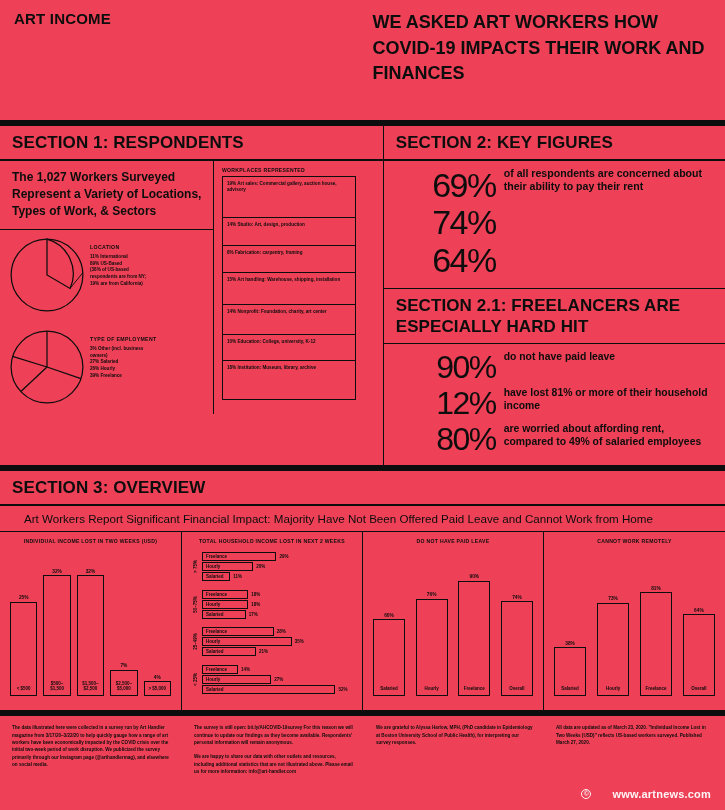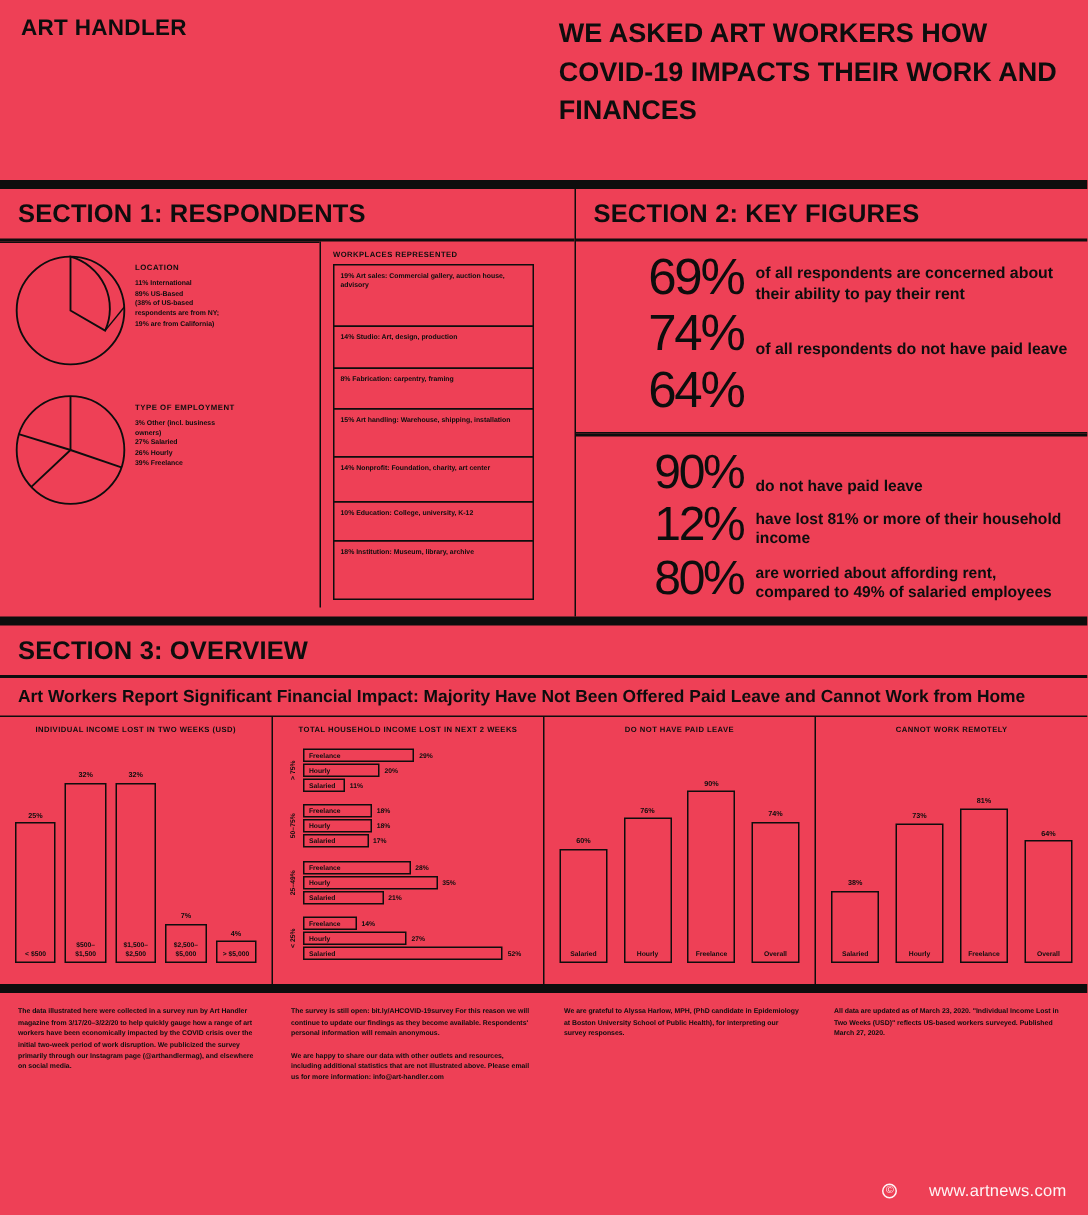--- a/index.html
+++ b/index.html
@@ -49,30 +49,30 @@
   .wp-box.b1 { min-height: 42px; }
   .wp-box.b2 { min-height: 29px; }
   .wp-box.b3 { min-height: 28px; }
   .wp-box.b4 { min-height: 33px; }
   .wp-box.b5 { min-height: 31px; }
   .wp-box.b6 { min-height: 27px; }
   .wp-box.b7 { min-height: 40px; }
 
   
   .figs { padding: 6px 12px 8px 12px; }
-  .figrow { display: flex; align-items: flex-end; margin-bottom: 1px; }
+  .figrow { display: flex; align-items: flex-start; margin-bottom: 1px; }
   .fignum { font-size: 34px; font-weight: normal; letter-spacing: -1.5px; width: 100px;
             text-align: right; line-height: 1.08; font-family: "Liberation Sans", sans-serif; }
   .figtxt { font-size: 10.6px; font-weight: bold; line-height: 1.28; padding-left: 8px; flex: 1; }
 
   .figs21 .fignum { font-size: 32px; }
   .figs21 .figtxt { font-size: 10.4px; }
 
   
-  .s3sub { font-size: 11.6px; font-weight: bold; padding: 6px 12px 6px 12px; }
+  .s3sub { font-size: 11.6px; font-weight: normal; padding: 6px 12px 6px 24px; }
 
   .charts { display: flex; height: 178px; }
   .chartcell { border-right: 1.5px solid #0d0d0d; padding: 6px 6px 4px 6px; position: relative; }
   .chartcell:last-child { border-right: none; }
   .c1 { width: 182px; }
   .c2 { width: 181px; }
   .c3 { width: 181px; }
   .c4 { width: 181px; }
   .ctitle { font-size: 5.1px; font-weight: bold; letter-spacing: .3px; text-align: center; margin-bottom: 4px; }
 
@@ -102,45 +102,46 @@
   .notecol { padding: 0 10px 0 12px; font-size: 4.6px; font-weight: bold; line-height: 1.62; }
   .nc1 { width: 182px; }
   .nc2 { width: 182px; }
   .nc3 { width: 180px; }
   .nc4 { width: 181px; }
   .notecol p + p { margin-top: 7px; }
 
   .footbar { position: absolute; left: 0; bottom: 0; width: 725px; height: 32px;
              background: #ee4056; display: flex; align-items: center; justify-content: flex-end;
              padding-right: 14px; }
-  .footbar .wm { font-size: 11px; color: #ffffff; font-weight: normal; letter-spacing: .2px;
+  .footbar .wm { font-size: 11px; color: #ffffff; font-weight: bold; letter-spacing: .2px;
                  display: flex; align-items: center; gap: 21px; opacity: .95; }
   .cmark { display: inline-block; width: 10px; height: 10px; border: 1px solid #fff;
            border-radius: 50%; font-size: 7px; line-height: 8px; text-align: center; }
 </style>
 </head>
 <body>
 
 <div class="page">
 
   <div class="masthead">
-    <div class="brand">ART HANDLER</div>
+    <div class="brand">ART INCOME</div>
     <div class="headline">WE ASKED ART WORKERS HOW COVID-19 IMPACTS THEIR WORK AND FINANCES</div>
   </div>
 
   <div class="rule-thick"></div>
 
   <div class="cols">
 
     <div class="col-left">
       <div class="sec-title">SECTION 1: RESPONDENTS</div>
       <div class="rule-thin"></div>
 
       <div class="s1body">
         <div class="s1left">
+          <div class="lead">The 1,027 Workers Surveyed Represent a Variety of Locations, Types of Work, &amp; Sectors</div>
           <div class="rule-thin"></div>
 
           <div class="chartblock">
             <div class="pie-wrap">
               <div class="pie">
                 <svg width="78" height="78" viewBox="0 0 100 100">
                   <circle cx="50" cy="50" r="46" fill="none" stroke="#0d0d0d" stroke-width="1.6"></circle>
                   <path d="M50 50 L50 4 A46 46 0 0 1 79.6 67.2 Z" fill="none" stroke="#0d0d0d" stroke-width="1.6"></path>
                   <line x1="79.6" y1="67.2" x2="96" y2="47" stroke="#0d0d0d" stroke-width="1.2"></line>
                 </svg>
@@ -196,28 +197,28 @@
       <div class="sec-title">SECTION 2: KEY FIGURES</div>
       <div class="rule-thin"></div>
 
       <div class="figs">
         <div class="figrow">
           <div class="fignum">69%</div>
           <div class="figtxt">of all respondents are concerned about their ability to pay their rent</div>
         </div>
         <div class="figrow">
           <div class="fignum">74%</div>
-          <div class="figtxt">of all respondents do not have paid leave</div>
         </div>
         <div class="figrow">
           <div class="fignum">64%</div>
         </div>
       </div>
 
       <div class="rule-thin"></div>
+      <div class="sec-title two-line">SECTION 2.1: FREELANCERS ARE ESPECIALLY HARD HIT</div>
       <div class="rule-thin"></div>
 
       <div class="figs figs21">
         <div class="figrow">
           <div class="fignum">90%</div>
           <div class="figtxt">do not have paid leave</div>
         </div>
         <div class="figrow">
           <div class="fignum">12%</div>
           <div class="figtxt">have lost 81% or more of their household income</div>

